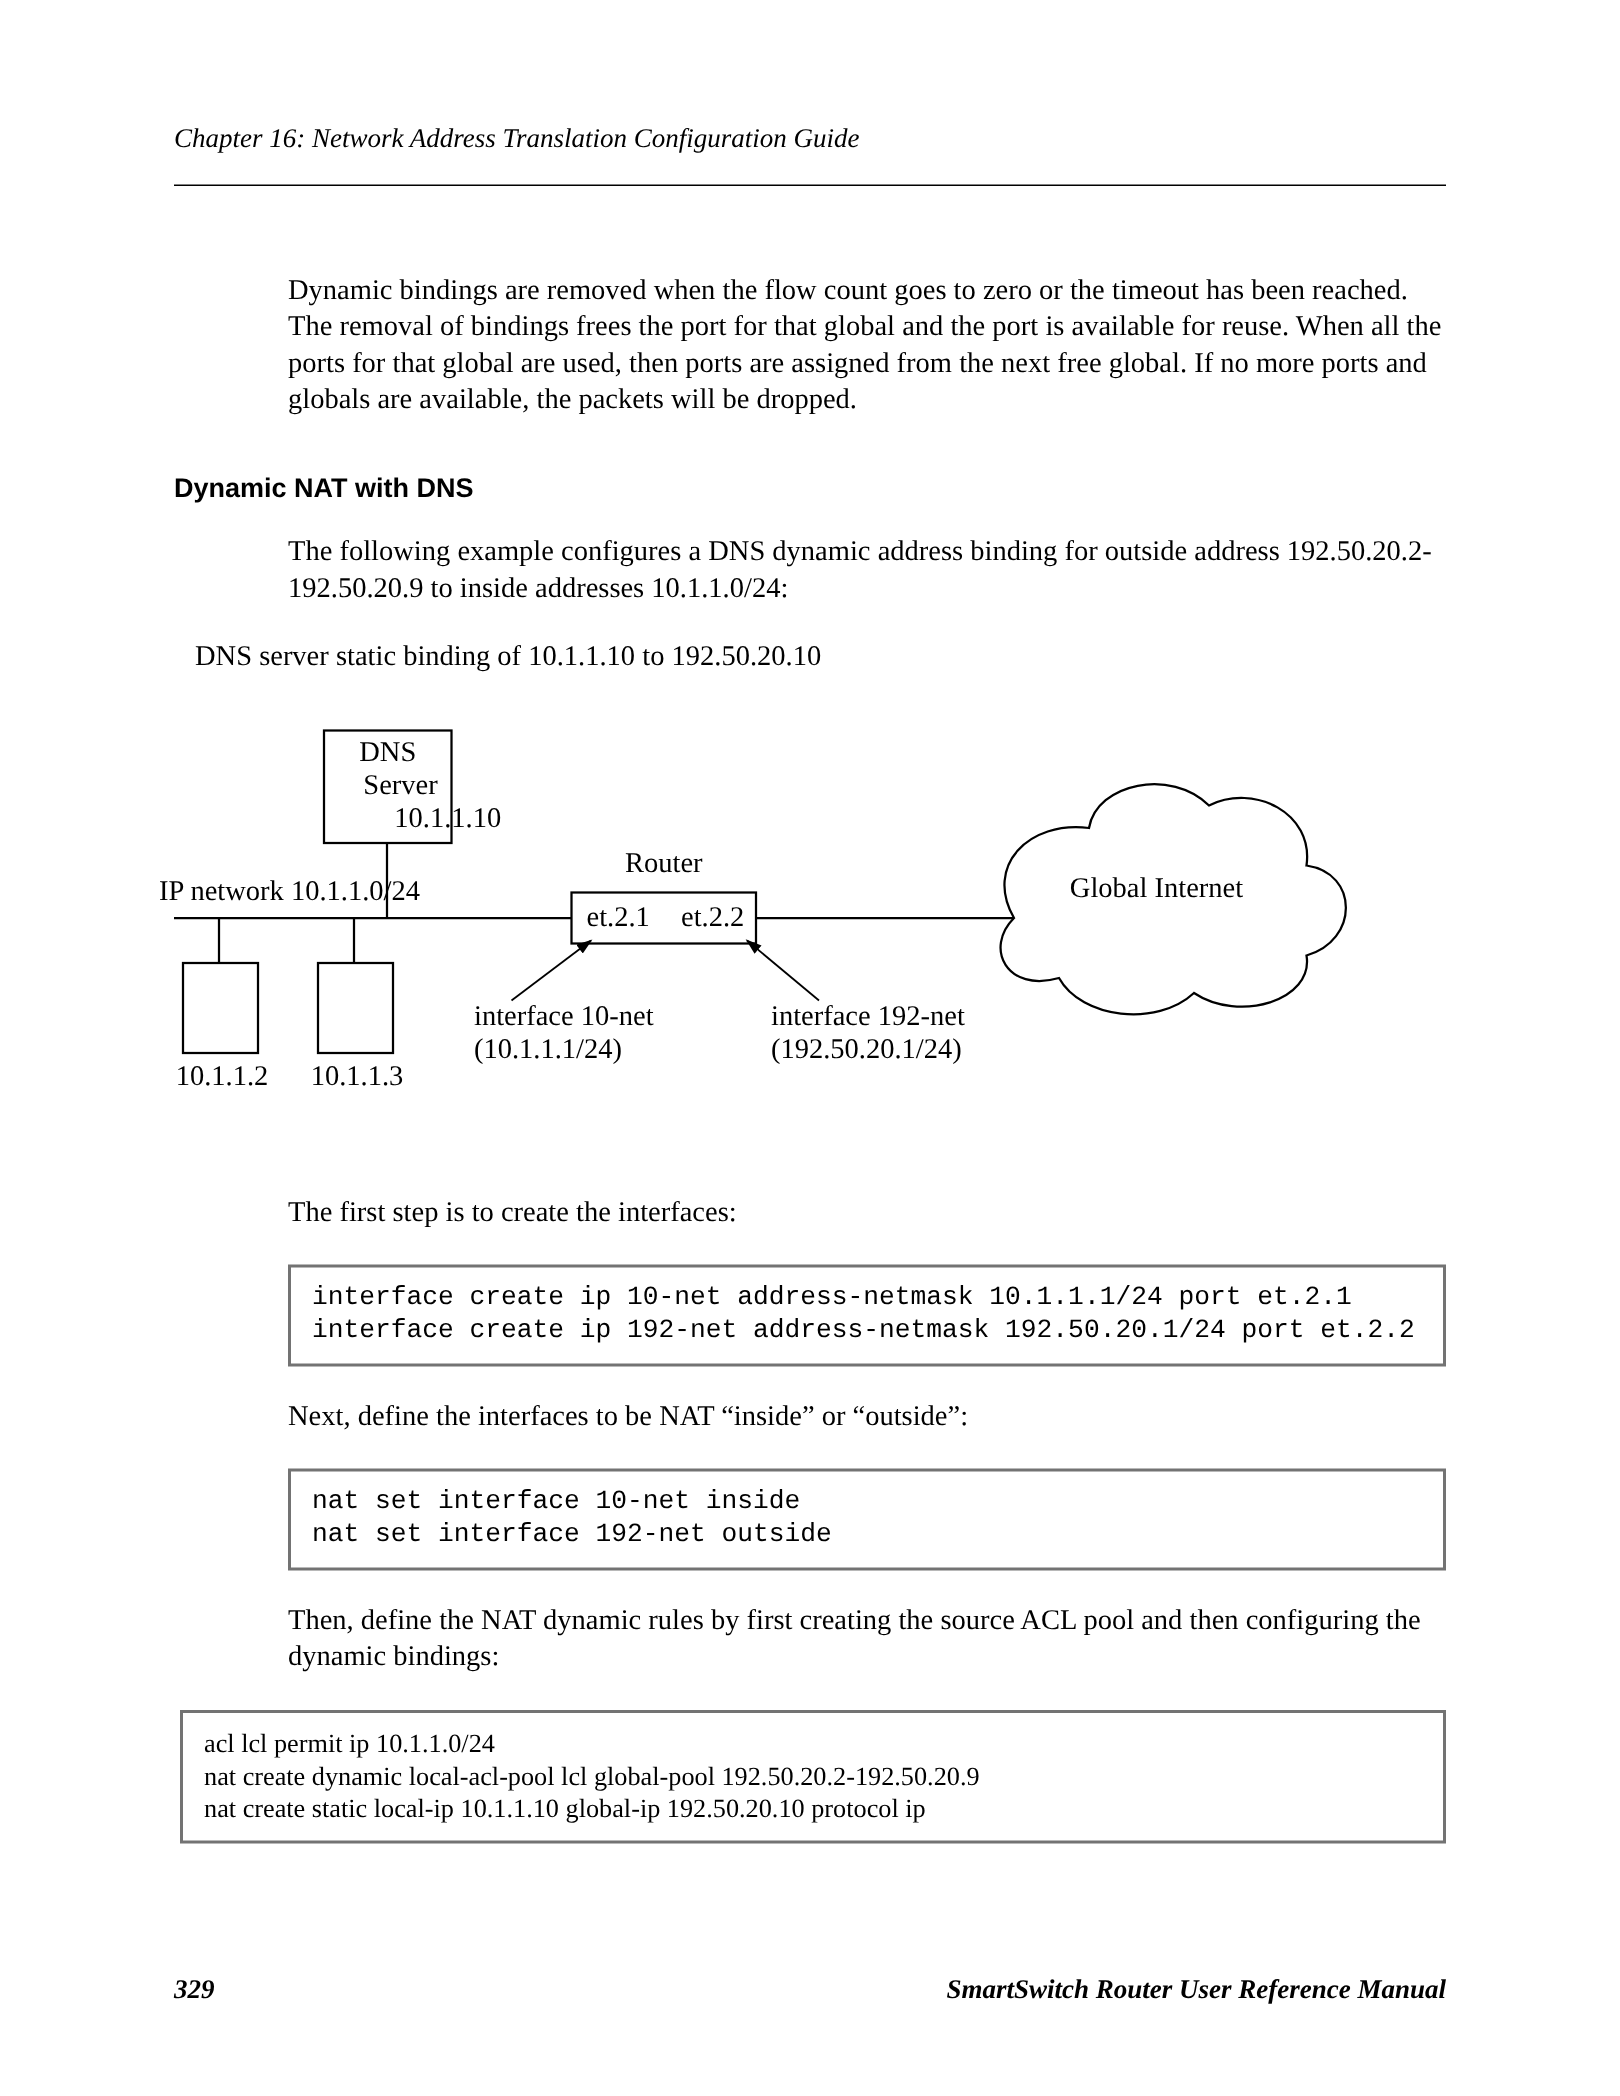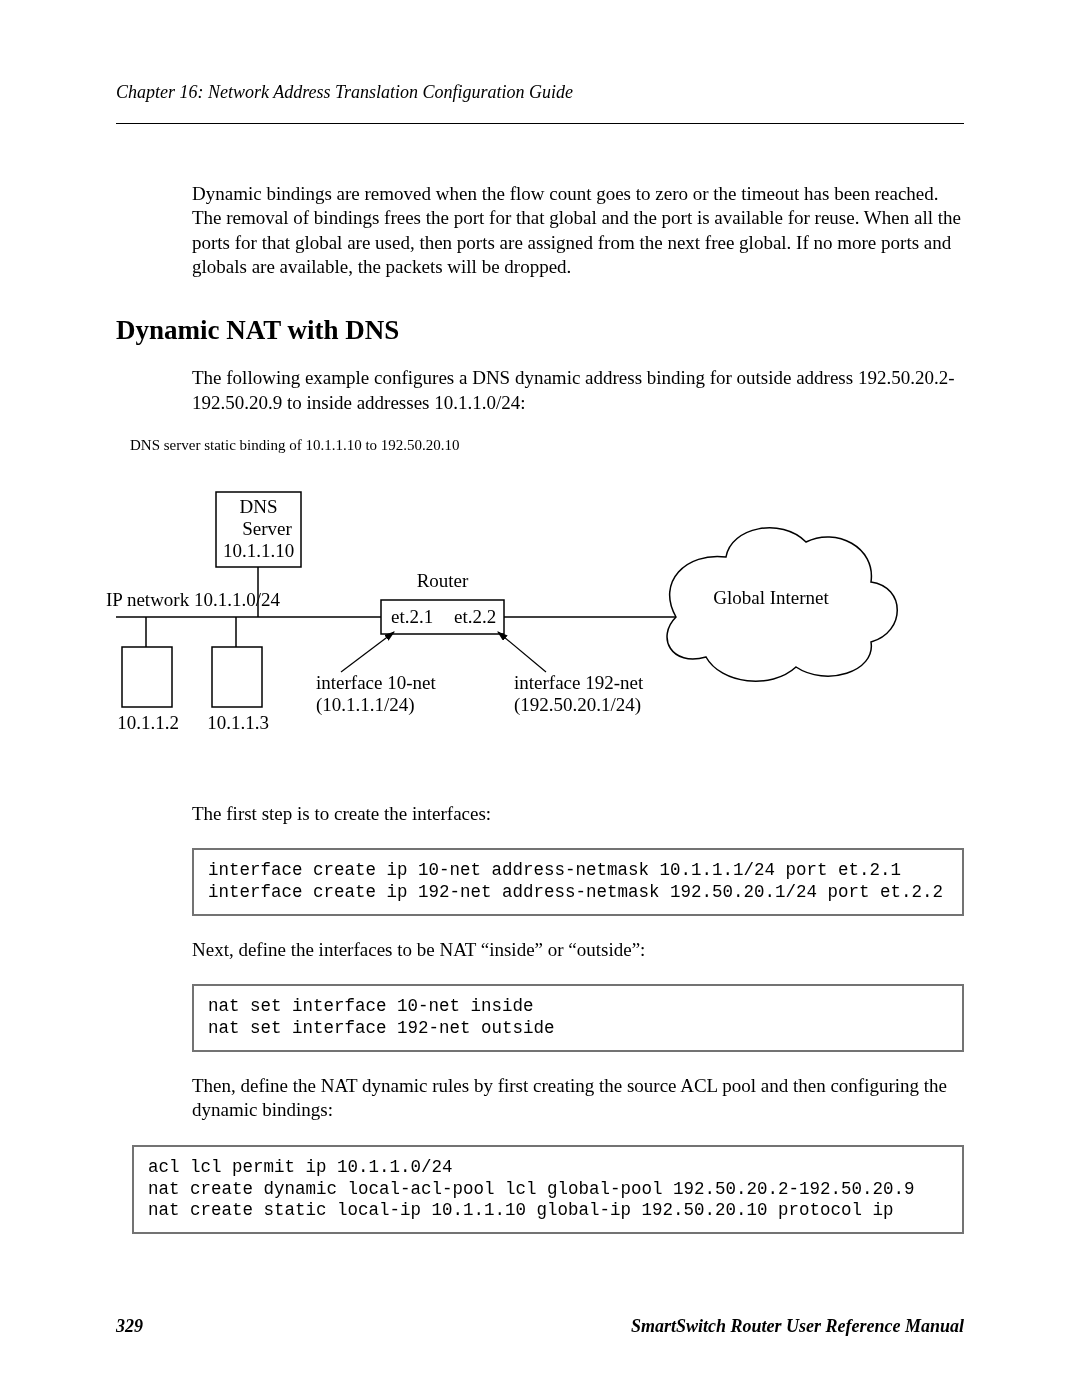--- a/index.html
+++ b/index.html
@@ -24,23 +24,23 @@
     margin-bottom: 58px;
   }
   .body-text {
     font-size: 19px;
     line-height: 1.28;
     margin-left: 76px;
     margin-right: 0;
   }
   .para { margin-bottom: 22px; }
   h2.section {
-    font-family: Liberation Serif, serif;
+    font-family: Liberation Sans, sans-serif;
     font-weight: 700;
-    font-size: 27px;
+    font-size: 18px;
     margin: 36px 0 20px 0;
   }
   .diagram-area {
     position: relative;
     width: 848px;
     height: 300px;
     margin: 18px 0 30px 0;
   }
   .diagram-area .lbl {
     position: absolute;
@@ -78,21 +78,21 @@
 
   <div class="running-head">Chapter 16: Network Address Translation Configuration Guide</div>
 
 
   <div class="body-text para">Dynamic bindings are removed when the flow count goes to zero or the timeout has been reached. The removal of bindings frees the port for that global and the port is available for reuse. When all the ports for that global are used, then ports are assigned from the next free global. If no more ports and globals are available, the packets will be dropped.</div>
 
   <h2 class="section">Dynamic NAT with DNS</h2>
 
   <div class="body-text para">The following example configures a DNS dynamic address binding for outside address 192.50.20.2-192.50.20.9 to inside addresses 10.1.1.0/24:</div>
 
-  <div style="font-size:15px; margin:14px 0 4px 14px;">DNS server static binding of 10.1.1.10 to 192.50.20.10</div>
+  <div style="font-size:19px; margin:14px 0 4px 14px;">DNS server static binding of 10.1.1.10 to 192.50.20.10</div>
 
   <div class="diagram-area">
     <svg width="848" height="300" viewBox="0 0 848 300">
       <defs>
         <marker id="arrow" markerWidth="10" markerHeight="10" refX="8" refY="3" orient="auto">
           <path d="M0,0 L0,6 L9,3 z" fill="#000"></path>
         </marker>
       </defs>
 
       <line x1="0" y1="145" x2="265" y2="145" stroke="#000" stroke-width="1.5"></line>
@@ -120,21 +120,21 @@
         C615,55 665,45 690,70
         C720,55 760,75 755,110
         C790,115 790,160 755,170
         C760,200 710,215 680,195
         C655,218 605,212 590,185
         C555,195 540,165 560,145 Z" fill="none" stroke="#000" stroke-width="1.5"></path>
     </svg>
 
     <div class="lbl center" style="left:100px; top:24px; width:85px;">DNS</div>
     <div class="lbl center" style="left:100px; top:46px; width:102px;">Server</div>
-    <div class="lbl center" style="left:100px; top:68px; width:85px;">10.1.1.10</div>
+    <div class="lbl center" style="left:100px; top:68px; width:85px;padding-left:40px;">10.1.1.10</div>
 
     <div class="lbl" style="left:-10px; top:117px;">IP network 10.1.1.0/24</div>
 
     <div class="lbl center" style="left:265px; top:98px; width:123px;">Router</div>
 
     <div class="lbl" style="left:275px; top:134px;">et.2.1</div>
     <div class="lbl" style="left:338px; top:134px;">et.2.2</div>
 
     <div class="lbl center" style="left:-8px; top:240px; width:80px;">10.1.1.2</div>
     <div class="lbl center" style="left:82px; top:240px; width:80px;">10.1.1.3</div>
@@ -153,21 +153,21 @@
   <div class="codebox indent">interface create ip 10-net address-netmask 10.1.1.1/24 port et.2.1
 interface create ip 192-net address-netmask 192.50.20.1/24 port et.2.2</div>
 
   <div class="body-text para">Next, define the interfaces to be NAT “inside” or “outside”:</div>
 
   <div class="codebox indent">nat set interface 10-net inside
 nat set interface 192-net outside</div>
 
   <div class="body-text para">Then, define the NAT dynamic rules by first creating the source ACL pool and then configuring the dynamic bindings:</div>
 
-  <div class="codebox" style="margin-left:16px;">acl lcl permit ip 10.1.1.0/24
+  <div class="codebox" style="margin-left:4px;font-family:Liberation Serif, serif;">acl lcl permit ip 10.1.1.0/24
 nat create dynamic local-acl-pool lcl global-pool 192.50.20.2-192.50.20.9
 nat create static local-ip 10.1.1.10 global-ip 192.50.20.10 protocol ip</div>
 
   <div class="footer">
     <span>329</span>
     <span>SmartSwitch Router User Reference Manual</span>
   </div>
 
 </div>
 

